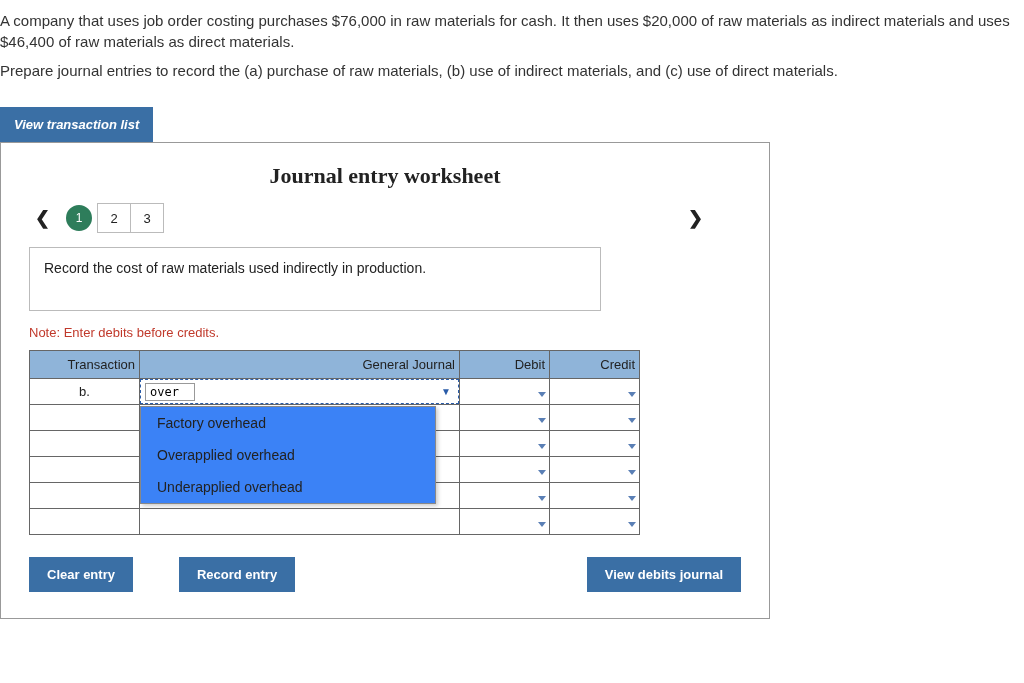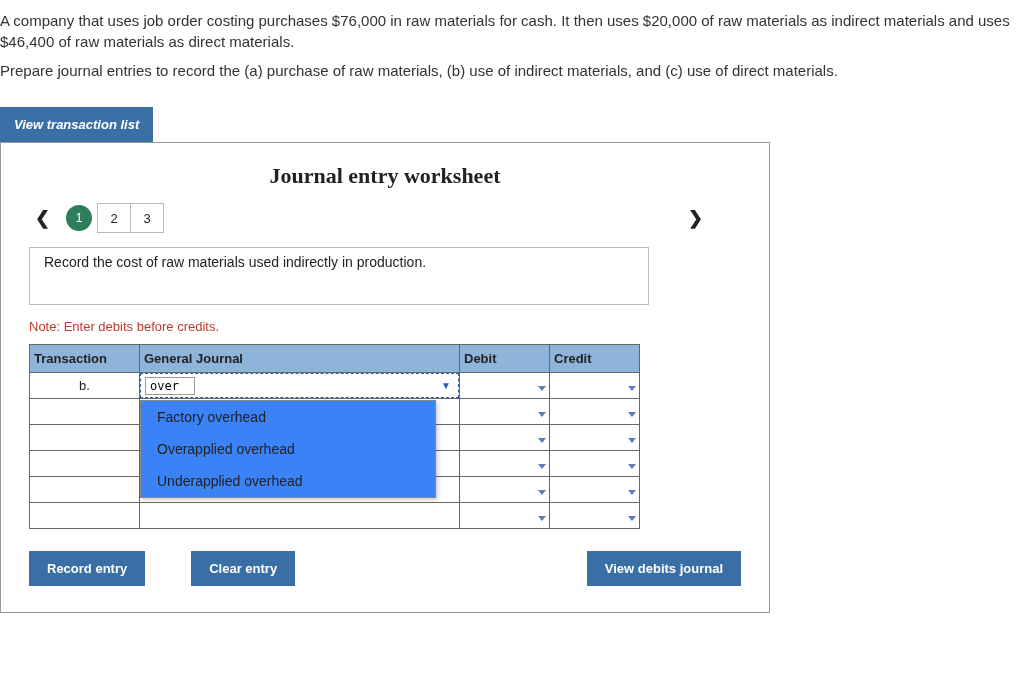--- a/index.html
+++ b/index.html
@@ -51,34 +51,34 @@
   .pager-left { display: flex; align-items: center; }
   .chev { font-size: 18px; font-weight: bold; padding: 4px 6px; cursor: pointer; }
   .step { width: 34px; height: 30px; display: flex; align-items: center; justify-content: center; border: 1px solid #bbb; cursor: pointer; margin-left: -1px; font-size: 13px; }
   .step-current {
     width: 26px; height: 26px; border-radius: 50%;
     background: #2e7d5b; color: #fff; display: flex; align-items: center; justify-content: center;
     font-size: 12px; margin: 0 6px 0 10px; border: 2px solid #2e7d5b;
   }
   .instruction-box {
     border: 1px solid #bbb;
-    padding: 6px 14px 34px 14px;
-    width: 620px;
+    padding: 12px 14px 34px 14px;
+    width: 572px;
     font-size: 14px;
     margin-bottom: 14px;
   }
   .note-red { color: #c0392b; font-size: 13px; margin-bottom: 10px; }
   .je-table { border-collapse: collapse; }
   .je-table th {
     background: #8fb4d9;
-    font-weight: bold;
+    font-weight: normal;
     font-size: 13px;
     border: 1px solid #666;
     padding: 6px 4px;
-    text-align: left;
+    text-align: right;
   }
   .je-table td {
     border: 1px solid #666;
     height: 26px;
     padding: 0;
     position: relative;
   }
   .col-trans { width: 110px; }
   .col-journal { width: 320px; }
   .col-debit { width: 90px; }
@@ -197,21 +197,21 @@
     <tr>
           <td></td>
           <td></td>
           <td class="baseline-cell"></td>
           <td class="baseline-cell"></td>
         </tr>
   </tbody>
     </table>
 
   <div class="btn-row">
+    <button class="action-btn">Clear entry</button>
     <button class="action-btn">Record entry</button>
-    <button class="action-btn">Clear entry</button>
     <div class="spacer"></div>
     <button class="action-btn">View debits journal</button>
   </div>
 </div>
 
 
 
 
 </body></html>

